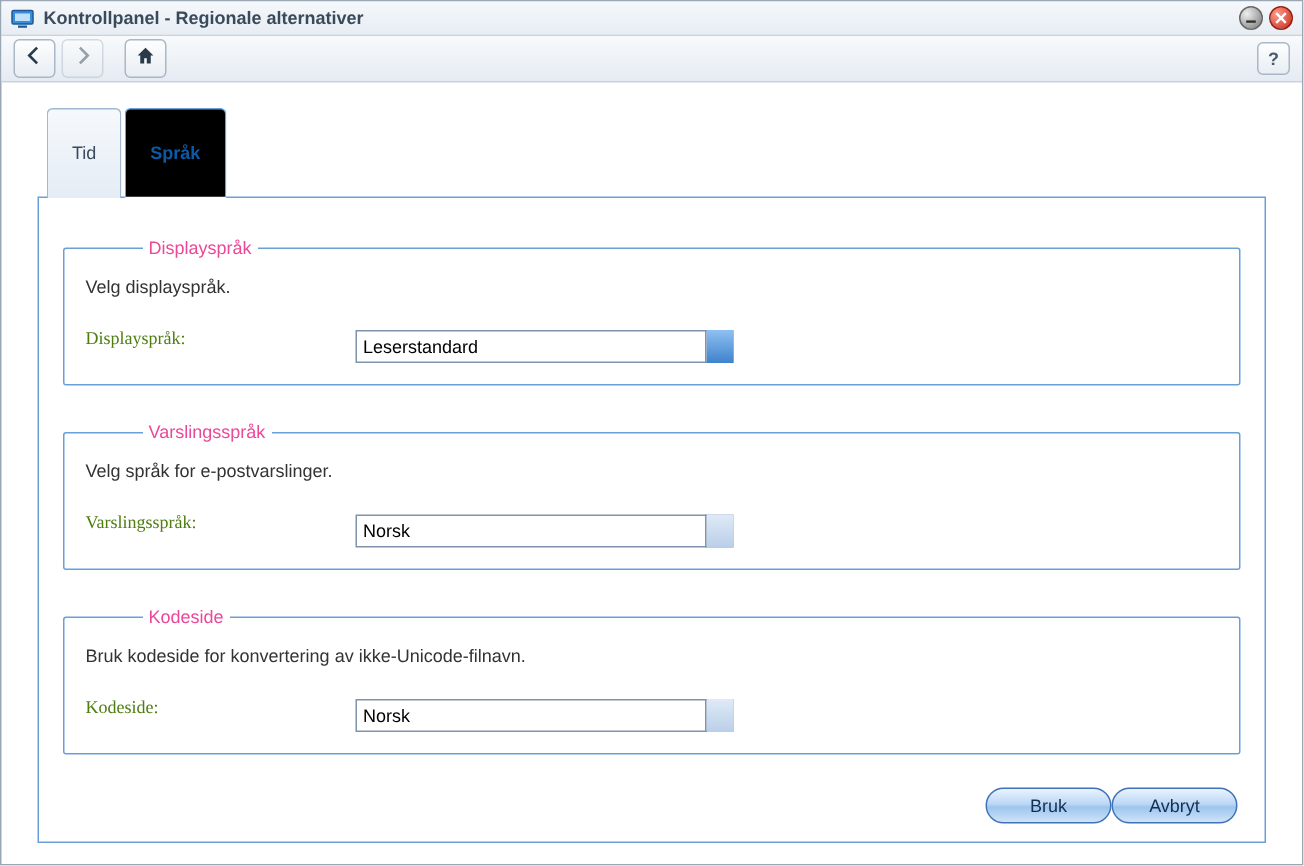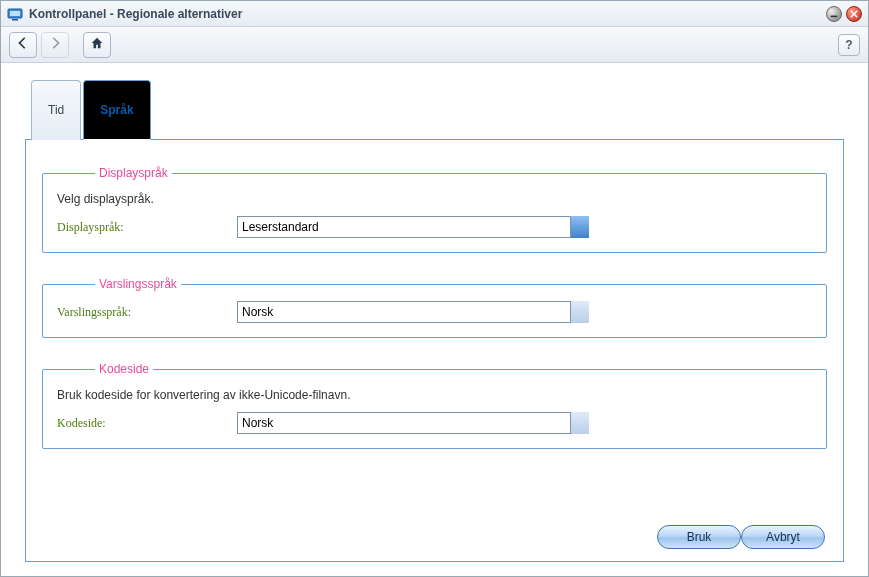--- a/index.html
+++ b/index.html
@@ -160,21 +160,22 @@
     display: flex;
     align-items: center;
   }
   .field-label {
     width: 180px;
     color: #4d7c0f;
     font-family: Liberation Serif, serif;
   }
   .select-wrap {
     position: relative;
-    width: 352px;
+    width: 252px;
+    margin-top: 12px;
   }
   .select-wrap select {
     width: 100%;
     height: 22px;
     border: 1px solid #7f94ab;
     background: #fff;
     font-family: inherit;
     font-size: 12px;
     padding: 1px 20px 1px 4px;
     appearance: none;
@@ -301,20 +302,21 @@
               <svg viewBox="0 0 10 10">
                   <path d="M1 3 L5 7 L9 3 Z" fill="currentColor"></path>
                 </svg>
             </span>
           </div>
         </div>
       </fieldset>
 
       <fieldset class="group">
         <legend>Varslingsspråk</legend>
+        <div class="desc">Velg språk for e-postvarslinger.</div>
         <div class="field-row">
           <div class="field-label">Varslingsspråk:</div>
           <div class="select-wrap">
             <select>
               <option>Norsk</option>
             </select>
             <span class="chev">
               <svg viewBox="0 0 10 10">
                   <path d="M1 3 L5 7 L9 3 Z" fill="currentColor"></path>
                 </svg>

